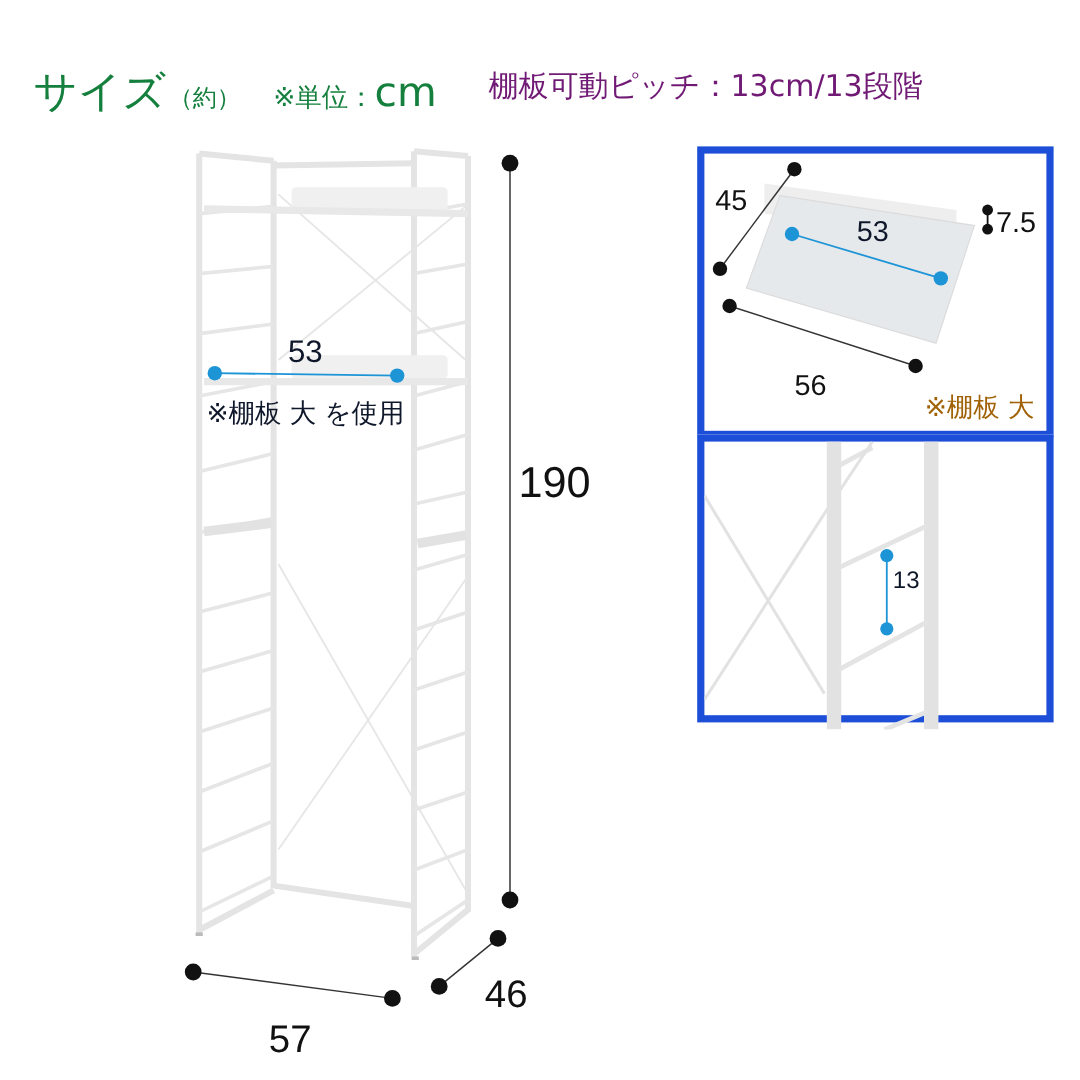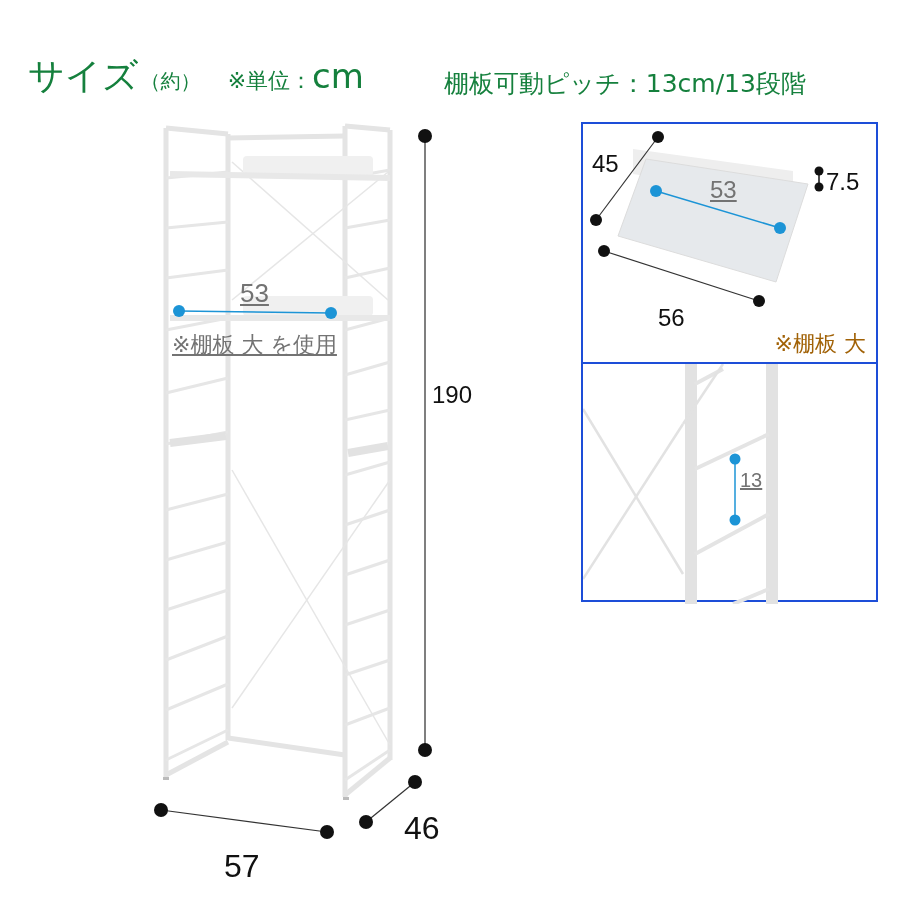--- a/index.html
+++ b/index.html
@@ -2,25 +2,25 @@
 <html><head>
 <meta charset="utf-8">
 <style>
   html, body { margin:0; padding:0; background:#ffffff; }
   body { width:900px; height:900px; position:relative; overflow:hidden; font-family:"DejaVu Sans","Liberation Sans",sans-serif; }
   .header { position:absolute; left:28px; top:52px; height:50px; white-space:nowrap; color:#15803d; }
   .h-title { font-size:36px; vertical-align:baseline; }
   .h-approx { font-size:20px; margin-left:2px; }
   .h-unit { font-size:22px; margin-left:22px; }
   .h-cm { font-size:34px; }
-  .h-pitch { position:absolute; left:444px; top:55px; font-size:25px; color:#15803d; white-space:nowrap;margin-top:12px; }
+  .h-pitch { position:absolute; left:407px; top:55px; font-size:25px; color:#701a75; white-space:nowrap; }
   .lbl { position:absolute; font-family:"Liberation Sans",sans-serif; color:#111; }
-  .lbl-blue { color:#737373;text-decoration:underline; }
+  .lbl-blue { color:#0f172a; }
   svg { position:absolute; left:0; top:0; }
-  .panel { position:absolute; border:2px solid #1d4ed8; background:#fff; box-sizing:border-box; }
+  .panel { position:absolute; border:6px solid #1d4ed8; background:#fff; box-sizing:border-box; }
   .note-r { position:absolute; right:10px; bottom:4px; font-size:22px; color:#a16207; }
 </style>
 </head>
 <body>
 
 <div class="header">
   <span class="h-title">サイズ</span><span class="h-approx">（約）</span>
   <span class="h-unit">※単位：</span><span class="h-cm">cm</span>
 </div>
 <div class="h-pitch">棚板可動ピッチ：13cm/13段階</div>
@@ -114,21 +114,21 @@
 
   <g>
     <line x1="366" y1="822" x2="415" y2="782" stroke="#333" stroke-width="1.2"></line>
     <circle cx="366" cy="822" r="7" fill="#111"></circle>
     <circle cx="415" cy="782" r="7" fill="#111"></circle>
   </g>
 </svg>
 
 <div class="lbl lbl-blue" style="left:240px;top:278px;font-size:26px;">53</div>
 <div class="lbl lbl-blue" style="left:172px;top:330px;font-size:22px;font-family:'DejaVu Sans',sans-serif;white-space:nowrap;">※棚板 大 を使用</div>
-<div class="lbl" style="left:432px;top:381px;font-size:24px;">190</div>
+<div class="lbl" style="left:432px;top:381px;font-size:36px;">190</div>
 <div class="lbl" style="left:224px;top:848px;font-size:32px;">57</div>
 <div class="lbl" style="left:404px;top:810px;font-size:32px;">46</div>
 
 <div class="panel" style="left:581px;top:122px;width:297px;height:243px;">
   <svg width="297" height="243">
     <polygon points="50,25 210,47 210,75 50,50" fill="#eeeeee"></polygon>
     <polygon points="63,35 225,60 193,158 35,112" fill="#e6e9ec" stroke="#dcdcdc" stroke-width="1"></polygon>
     <line x1="73" y1="67" x2="197" y2="104" stroke="#1c94d6" stroke-width="1.5"></line>
     <circle cx="73" cy="67" r="6" fill="#1c94d6"></circle>
     <circle cx="197" cy="104" r="6" fill="#1c94d6"></circle>

